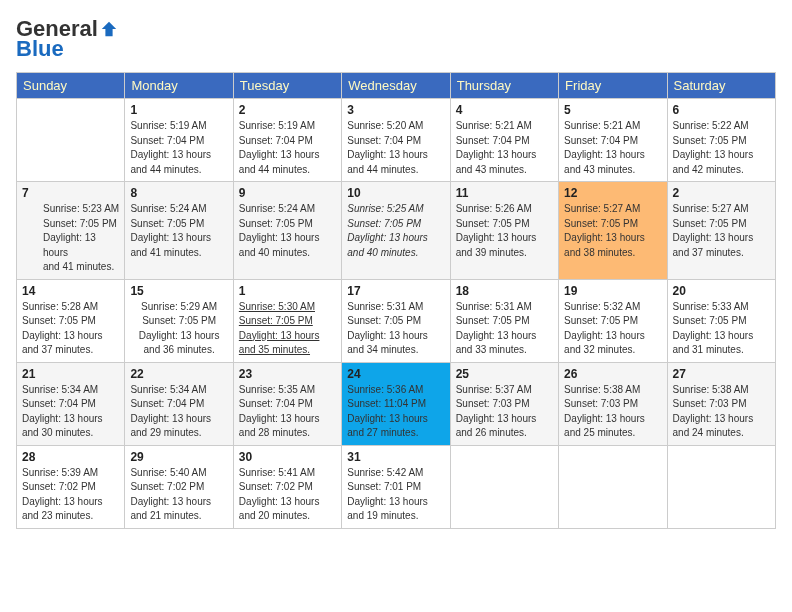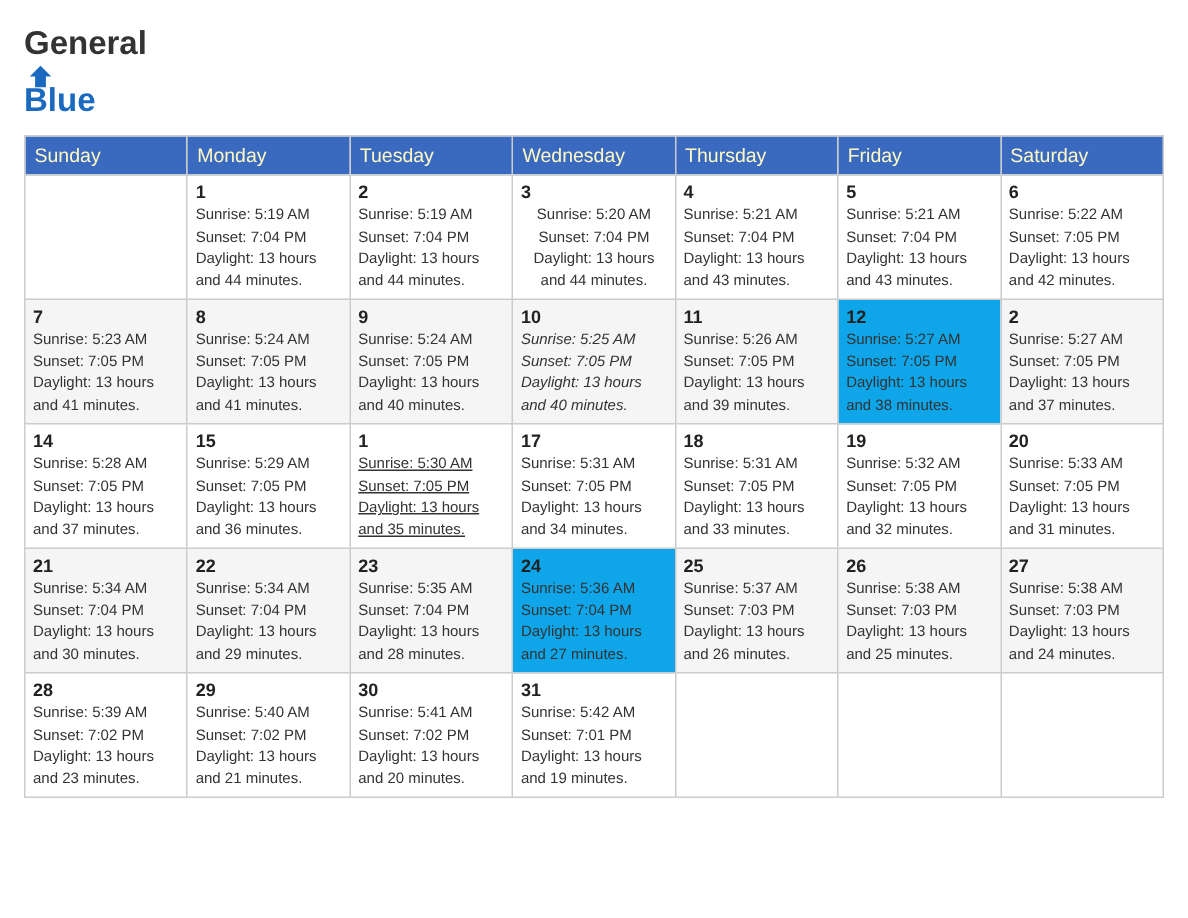--- a/index.html
+++ b/index.html
@@ -16,25 +16,24 @@
       align-items: flex-start;
       margin-bottom: 10px;
     }
     .logo {
       display: flex;
       flex-direction: column;
       align-items: flex-start;
     }
     .logo-text {
       display: flex;
-      align-items: flex-start;
+      align-items: center;
       font-size: 22px;
       font-weight: bold;
       color: #333;
-      flex-direction: column;
     }
     .logo-general { color: #333; }
     .logo-icon {
       width: 18px;
       height: 18px;
       margin-left: 2px;
     }
     .title-block {
       text-align: right;
     }
@@ -131,21 +130,21 @@
         </td>
         <td>
           <span class="day-num">2</span>
           <div class="day-info" style="white-space: pre-line;">Sunrise: 5:19 AM
 Sunset: 7:04 PM
 Daylight: 13 hours
 and 44 minutes.</div>
         </td>
         <td>
           <span class="day-num">3</span>
-          <div class="day-info" style="white-space: pre-line; text-align: center;">Sunrise: 5:20 AM
+          <div class="day-info" style="white-space: pre-line;">Sunrise: 5:20 AM
 Sunset: 7:04 PM
 Daylight: 13 hours
 and 44 minutes.</div>
         </td>
         <td>
           <span class="day-num">4</span>
           <div class="day-info" style="white-space: pre-line;">Sunrise: 5:21 AM
 Sunset: 7:04 PM
 Daylight: 13 hours
 and 43 minutes.</div>
@@ -161,21 +160,21 @@
           <span class="day-num">6</span>
           <div class="day-info" style="white-space: pre-line;">Sunrise: 5:22 AM
 Sunset: 7:05 PM
 Daylight: 13 hours
 and 42 minutes.</div>
         </td>
       </tr>
       <tr>
         <td style="background: rgb(245, 245, 245);">
           <span class="day-num">7</span>
-          <div class="day-info" style="white-space: pre-line;">Sunrise: 5:23 AM
+          <div class="day-info" style="white-space: pre-line; margin-left: 21px;">Sunrise: 5:23 AM
 Sunset: 7:05 PM
 Daylight: 13 hours
 and 41 minutes.</div>
         </td>
         <td style="background: rgb(245, 245, 245);">
           <span class="day-num">8</span>
           <div class="day-info" style="white-space: pre-line;">Sunrise: 5:24 AM
 Sunset: 7:05 PM
 Daylight: 13 hours
 and 41 minutes.</div>
@@ -194,21 +193,21 @@
 Daylight: 13 hours
 and 40 minutes.</div>
         </td>
         <td style="background: rgb(245, 245, 245);">
           <span class="day-num">11</span>
           <div class="day-info" style="white-space: pre-line;">Sunrise: 5:26 AM
 Sunset: 7:05 PM
 Daylight: 13 hours
 and 39 minutes.</div>
         </td>
-        <td style="background: #0ea5e9;">
+        <td style="background: #fdba74;">
           <span class="day-num">12</span>
           <div class="day-info" style="white-space: pre-line;">Sunrise: 5:27 AM
 Sunset: 7:05 PM
 Daylight: 13 hours
 and 38 minutes.</div>
         </td>
         <td style="background: rgb(245, 245, 245);">
           <span class="day-num">2</span>
           <div class="day-info" style="white-space: pre-line;">Sunrise: 5:27 AM
 Sunset: 7:05 PM
@@ -219,21 +218,21 @@
       <tr>
         <td>
           <span class="day-num">14</span>
           <div class="day-info" style="white-space: pre-line;">Sunrise: 5:28 AM
 Sunset: 7:05 PM
 Daylight: 13 hours
 and 37 minutes.</div>
         </td>
         <td>
           <span class="day-num">15</span>
-          <div class="day-info" style="white-space: pre-line;">Sunrise: 5:29 AM
+          <div class="day-info" style="white-space: pre-line; text-align: center;">Sunrise: 5:29 AM
 Sunset: 7:05 PM
 Daylight: 13 hours
 and 36 minutes.</div>
         </td>
         <td>
           <span class="day-num">1</span>
           <div class="day-info" style="white-space: pre-line; text-decoration: underline;">Sunrise: 5:30 AM
 Sunset: 7:05 PM
 Daylight: 13 hours
 and 35 minutes.</div>
@@ -285,21 +284,21 @@
         <td style="background: rgb(245, 245, 245);">
           <span class="day-num">23</span>
           <div class="day-info" style="white-space: pre-line;">Sunrise: 5:35 AM
 Sunset: 7:04 PM
 Daylight: 13 hours
 and 28 minutes.</div>
         </td>
         <td style="background: #0ea5e9;">
           <span class="day-num">24</span>
           <div class="day-info" style="white-space: pre-line;">Sunrise: 5:36 AM
-Sunset: 7:04 PM
+Sunset: 11:04 PM
 Daylight: 13 hours
 and 27 minutes.</div>
         </td>
         <td style="background: rgb(245, 245, 245);">
           <span class="day-num">25</span>
           <div class="day-info" style="white-space: pre-line;">Sunrise: 5:37 AM
 Sunset: 7:03 PM
 Daylight: 13 hours
 and 26 minutes.</div>
         </td>

